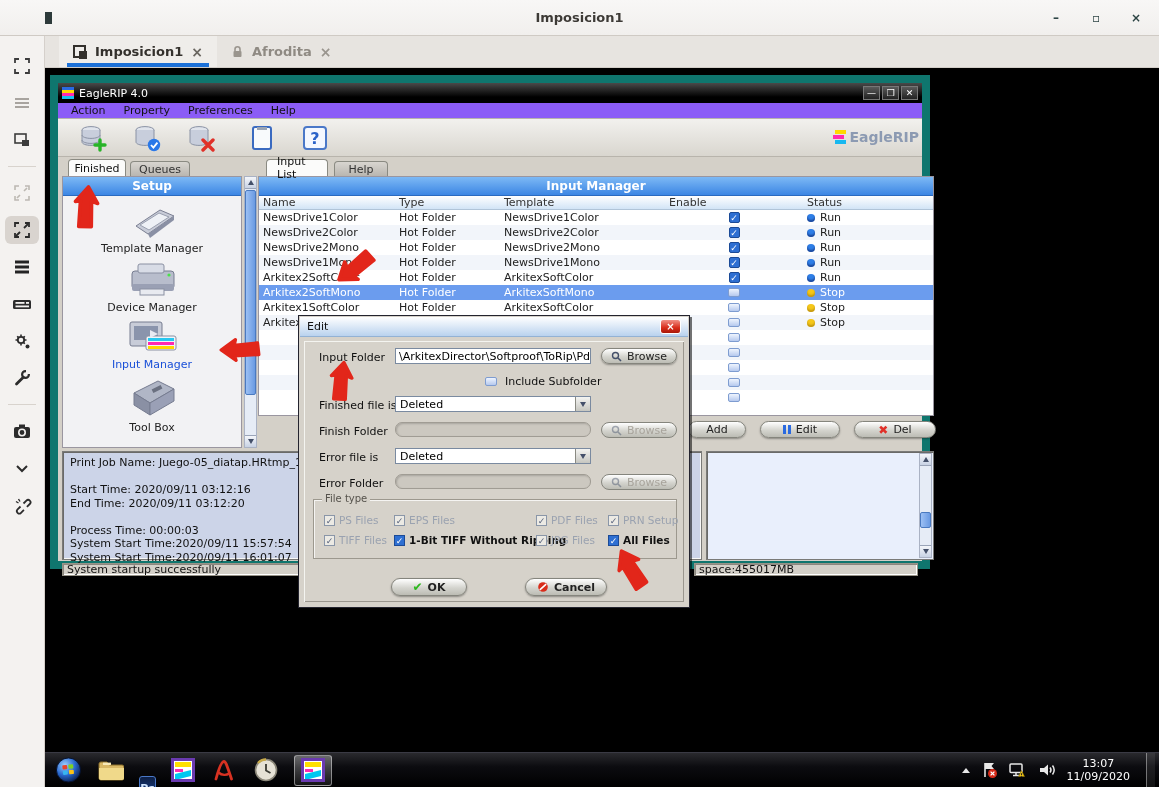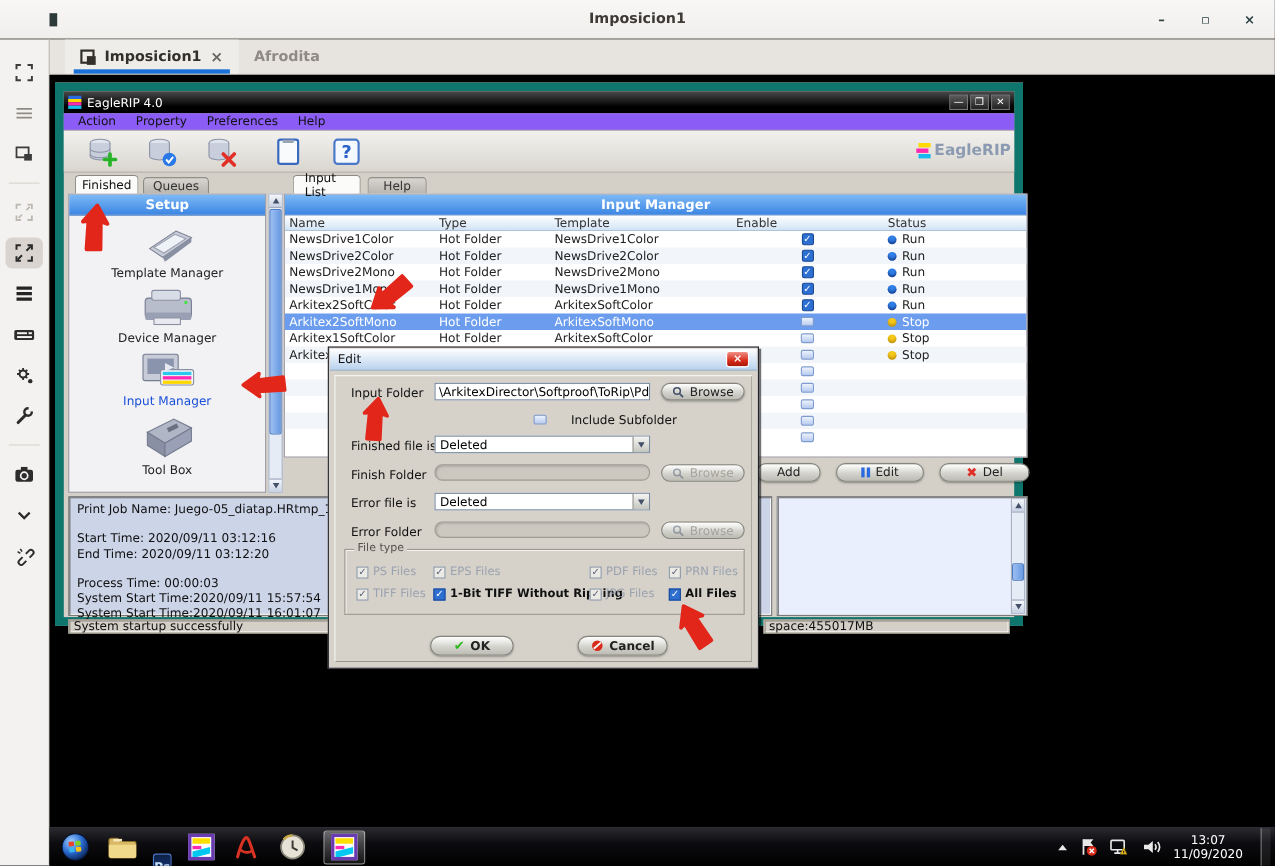--- a/index.html
+++ b/index.html
@@ -16,21 +16,21 @@
   .win-controls { position:absolute; right:14px; top:0; height:36px; display:flex; gap:22px; align-items:center; }
   .wc { width:18px; height:18px; display:flex; align-items:center; justify-content:center;
     color:#2c4444; font-size:12px; font-weight:bold; cursor:default; }
 
   
   .tabbar { position:absolute; left:45px; top:36px; width:1114px; height:32px;
     background:#e7e4e0; border-bottom:1px solid #d2cdc7; display:flex; align-items:stretch; padding-left:14px; }
   .vtab { display:flex; align-items:center; gap:8px; padding:0 14px; font-size:13px; font-weight:bold; position:relative; }
   .vtab.active { background:#efedea; color:#33302c; }
   .vtab.active::after { content:""; position:absolute; left:8px; right:8px; bottom:0; height:4px; background:#1c71d8; }
-  .vtab.inactive { color:#8f8a83;flex-direction:column; }
+  .vtab.inactive { color:#8f8a83; }
   .vtab .closex { font-size:14px; color:#6a6660; font-weight:bold; }
   .vtab.inactive .closex { color:#9a958e; }
   .imp-icon { width:14px; height:14px; position:relative; }
   .imp-icon::before { content:""; position:absolute; left:0; top:0; width:9px; height:9px; border:2px solid #33302c; }
   .imp-icon::after { content:""; position:absolute; right:0; bottom:0; width:8px; height:8px; background:#33302c; }
 
   
   .sidebar { position:absolute; left:0; top:36px; width:45px; height:751px; background:#f4f2f0;
     border-right:1px solid #d5d0cb; display:flex; flex-direction:column; align-items:center; padding-top:16px; gap:9px; }
   .sb-btn { width:34px; height:28px; display:flex; align-items:center; justify-content:center; border-radius:6px; }
@@ -662,21 +662,21 @@
     </div>
     <div class="tfield" style="position:absolute; left:96px; top:32px; width:196px;">\ArkitexDirector\Softproof\ToRip\Pdf\Mono</div>
     <div class="pill" style="position:absolute; left:302px; top:32px; width:76px; height:16px;">
       <svg width="11" height="11">
           <circle cx="4.5" cy="4.5" r="3" fill="none" stroke="#44506a" stroke-width="1.4"></circle>
           <path d="M7 7l3 3" stroke="#44506a" stroke-width="1.6"></path>
         </svg>
       <span>Browse</span>
     </div>
 
-    <div class="drow" style="left:186px; top:56px; gap:22px;">
+    <div class="drow" style="left:186px; top:56px; gap:8px;">
       <span class="ebox"></span>
       <span class="dlabel">Include Subfolder</span>
     </div>
 
     <div class="drow" style="left:20px; top:80px;">
       <span class="dlabel">Finished file is</span>
     </div>
     <div class="ddl" style="position:absolute; left:96px; top:80px; width:196px;">
       <span>Deleted</span>
       <span class="arrowbtn">
@@ -732,21 +732,21 @@
             <span class="ft-label dim">EPS Files</span>
           </span>
 
           <span class="ftopt">
             <span class="cb"></span>
             <span class="ft-label dim">PDF Files</span>
           </span>
 
           <span class="ftopt">
             <span class="cb"></span>
-            <span class="ft-label dim">PRN Files</span>
+            <span class="ft-label dim">PRN Setup</span>
           </span>
 
           <span class="ftopt">
             <span class="cb"></span>
             <span class="ft-label dim">TIFF Files</span>
           </span>
 
           <span class="ftopt">
             <span class="cb on"></span>
             <span class="ft-label">1-Bit TIFF Without Ripping</span>

